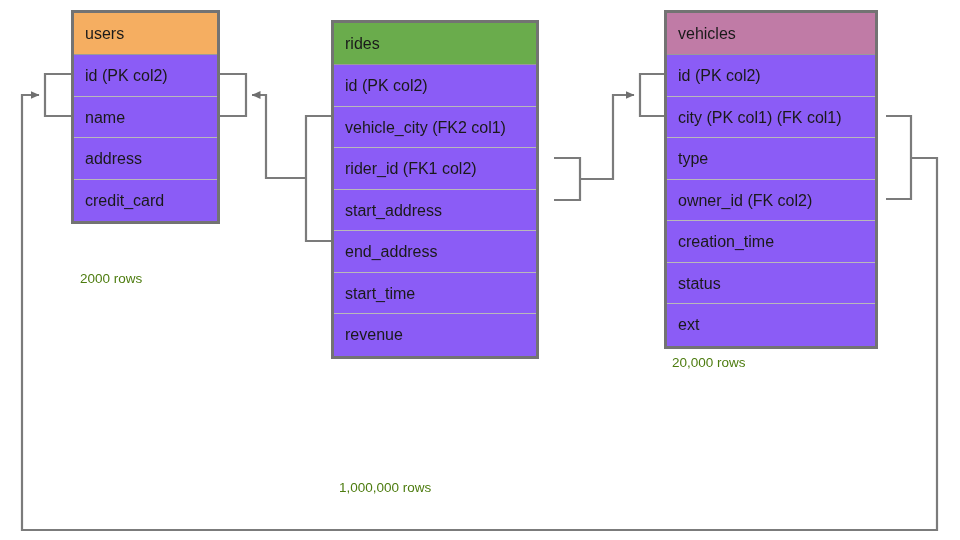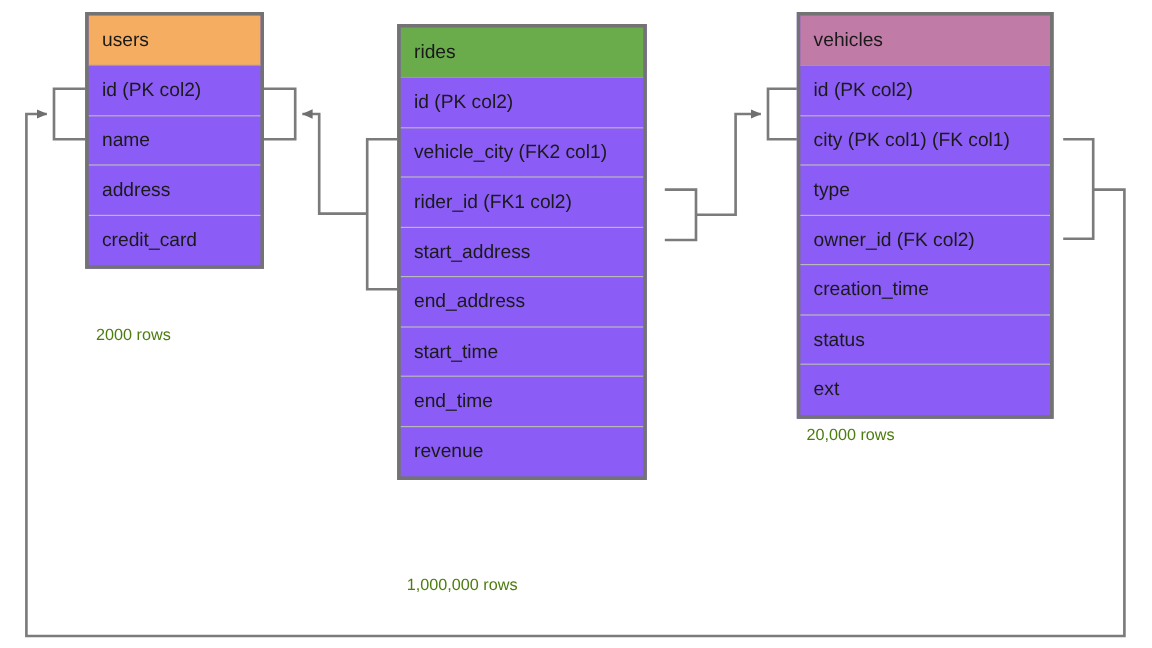--- a/index.html
+++ b/index.html
@@ -74,21 +74,20 @@
   <div class="rowcount" style="left:80px;top:271px;">2000 rows</div>
 
   <div class="table-box" style="left:331px;top:20px;width:208px;">
     <div class="tbl-header" style="background:#6aac4c;">rides</div>
     <div class="tbl-row">id (PK col2)</div>
     <div class="tbl-row">vehicle_city (FK2 col1)</div>
     <div class="tbl-row">rider_id (FK1 col2)</div>
     <div class="tbl-row">start_address</div>
     <div class="tbl-row">end_address</div>
     <div class="tbl-row">start_time</div>
-    <div class="tbl-row">end_time</div>
     <div class="tbl-row last">revenue</div>
   </div>
   <div class="rowcount" style="left:339px;top:480px;">1,000,000 rows</div>
 
   <div class="table-box" style="left:664px;top:10px;width:214px;">
     <div class="tbl-header" style="background:#c07ba6;">vehicles</div>
     <div class="tbl-row">id (PK col2)</div>
     <div class="tbl-row">city (PK col1) (FK col1)</div>
     <div class="tbl-row">type</div>
     <div class="tbl-row">owner_id (FK col2)</div>

